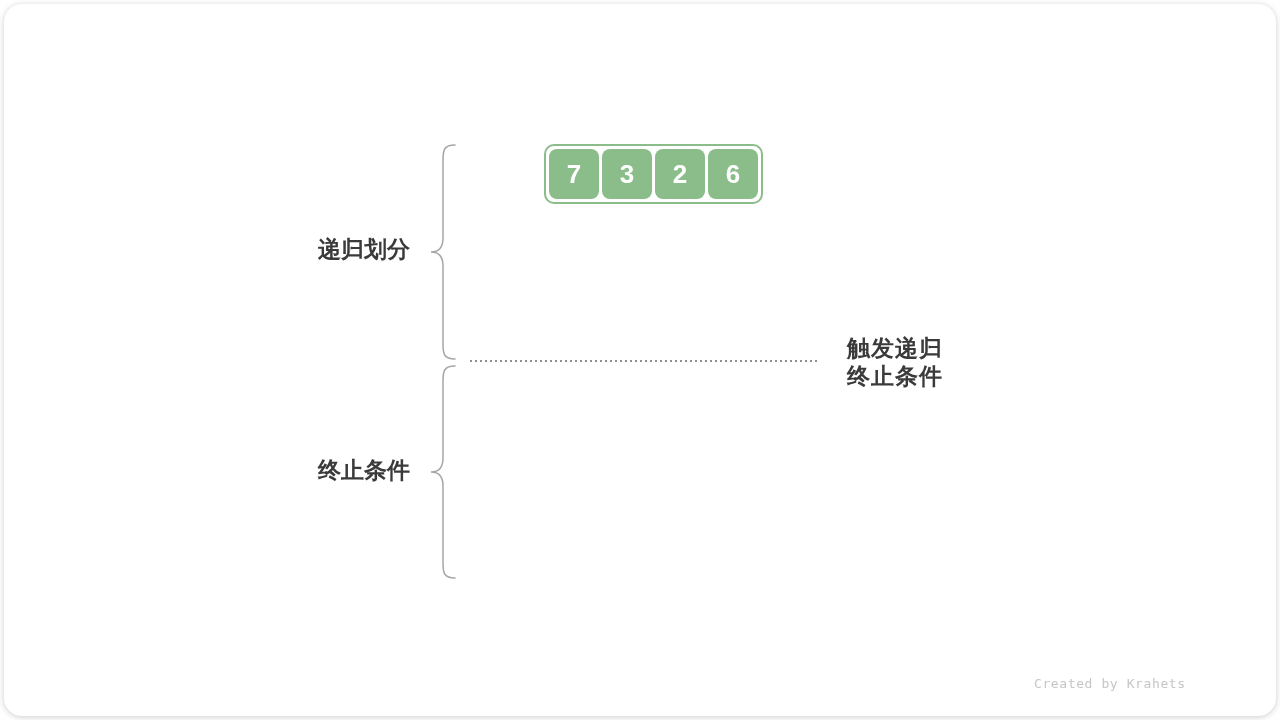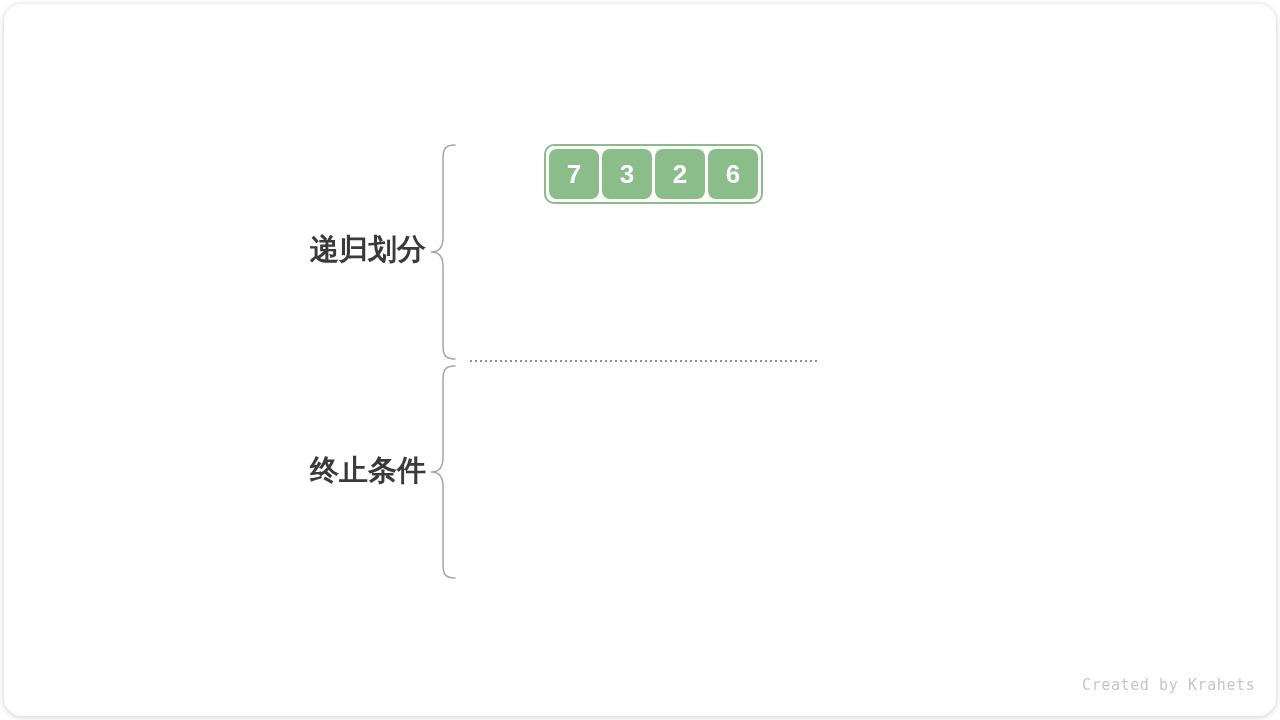--- a/index.html
+++ b/index.html
@@ -52,23 +52,23 @@
     fill: none;
     stroke: var(--brace-gray);
     stroke-width: 1.5;
     stroke-linecap: round;
   }
   #brace-divide { top: 140px; height: 216px; }
   #brace-merge  { top: 361px; height: 214px; }
   
   .side-label {
     position: absolute;
-    left: 306px;
+    left: 314px;
     width: 120px;
-    font-size: 29px;
+    font-size: 23px;
     font-weight: 700;
     color: var(--text-dark);
     line-height: 26px;
     white-space: nowrap;
   }
   #label-divide { top: 232px; }
   #label-merge  { top: 453px; }
   
   .dotted-line {
     position: absolute;
@@ -86,24 +86,24 @@
     font-size: 23px;
     font-weight: 700;
     color: var(--text-dark);
     line-height: 28px;
     letter-spacing: 1px;
     white-space: nowrap;
   }
   
   .watermark {
     position: absolute;
-    left: 1078px;
+    left: 1030px;
     top: 672px;
     font-family: "DejaVu Sans Mono", "Liberation Mono", monospace;
-    font-size: 15px;
+    font-size: 13px;
     letter-spacing: 0.6px;
     color: var(--watermark-gray);
     white-space: nowrap;
   }
 </style>
 </head>
 <body>
 
 <div class="card">
 
@@ -125,16 +125,20 @@
   <svg id="brace-merge" class="brace" viewBox="0 0 30 214" preserveAspectRatio="none">
     <path d="M26,1 C15,1 14,6 14,16 L14,93 C14,103 10,107 2,107 C10,107 14,111 14,121 L14,198 C14,208 15,213 26,213"></path>
   </svg>
 
   <div id="label-divide" class="side-label">递归划分</div>
 
   <div id="label-merge" class="side-label">终止条件</div>
 
   <div class="dotted-line"></div>
 
+  <div class="terminate-note">
+    <div>触发递归</div>
+    <div>终止条件</div>
+  </div>
 
   <div class="watermark">Created by Krahets</div>
 
 </div>
 
 </body></html>

